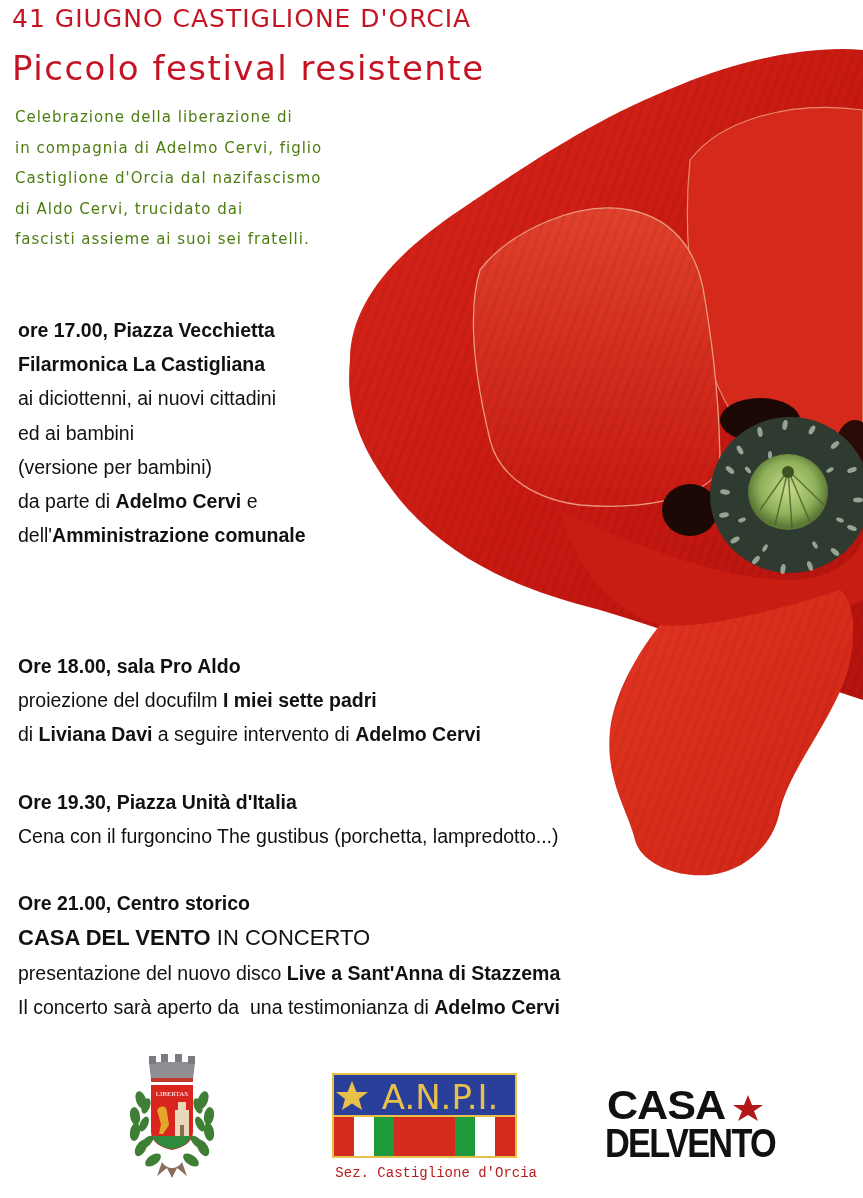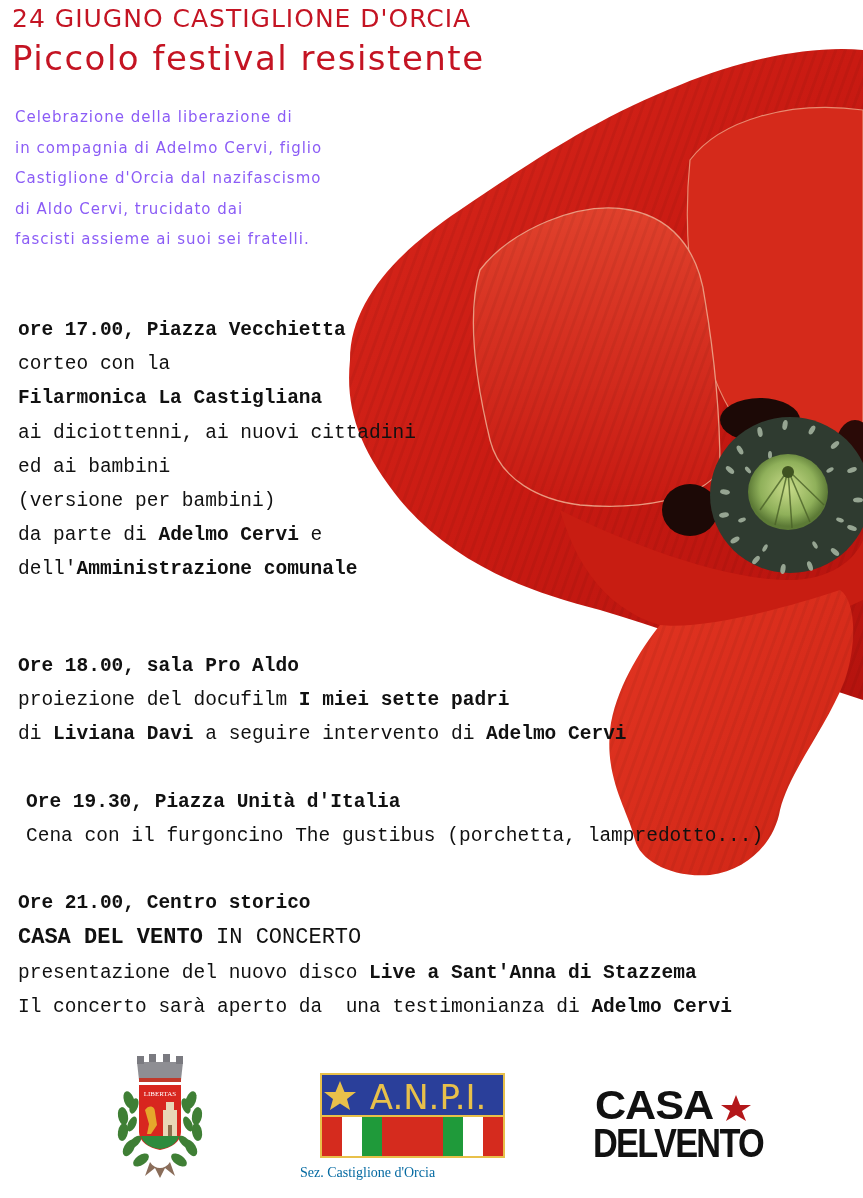--- a/index.html
+++ b/index.html
@@ -10,41 +10,41 @@
 
     .header { position: absolute; left: 12px; top: 2px; z-index: 2; }
     .date-line {
       font-family: "DejaVu Sans", sans-serif;
       font-size: 25px; letter-spacing: 1px; color: #c41423; line-height: 34px;
       font-weight: normal; white-space: nowrap;
     }
     .title {
       font-family: "DejaVu Sans", sans-serif;
       font-size: 34px; letter-spacing: 1.5px; color: #c41423; line-height: 44px;
-      margin-top: 0; white-space: nowrap;
+      margin-top: 10px; white-space: nowrap;
     }
 
     .intro {
       position: absolute; left: 15px; top: 102px; width: 380px; z-index: 2;
       font-family: "DejaVu Sans", sans-serif; font-size: 15px; letter-spacing: 1px;
-      line-height: 30.5px; color: #8b5cf6;
+      line-height: 30.5px; color: #4d7c0f;
     }
     .intro div { white-space: nowrap; }
 
-    .schedule { position: absolute; left: 18px; z-index: 2; font-family: Liberation Mono, monospace; color: #111; }
+    .schedule { position: absolute; left: 18px; z-index: 2; font-family: Liberation Sans, sans-serif; color: #111; }
     .ev-line { font-size: 19.5px; line-height: 34.2px; white-space: nowrap; }
     .b { font-weight: bold; }
     .big { font-size: 22px; line-height: 36px; }
 
-    .logos { position: absolute; left: 0; top: 1045px; width: 757px; height: 150px; z-index: 2; }
+    .logos { position: absolute; left: 12px; top: 1045px; width: 757px; height: 150px; z-index: 2; }
     .logo-comune { position: absolute; left: 105px; top: 5px; width: 110px; height: 135px; }
     .logo-anpi { position: absolute; left: 320px; top: 28px; width: 185px; height: 85px; }
     .anpi-caption {
-      position: absolute; left: 300px; top: 120px; width: 225px; text-align: left;
-      font-family: Liberation Serif, serif; font-size: 14px; color: #0369a1;
+      position: absolute; left: 300px; top: 120px; width: 225px; text-align: right;
+      font-family: Liberation Mono, monospace; font-size: 14px; color: #b91c1c;
     }
     .logo-cdv { position: absolute; left: 590px; top: 38px; width: 185px; height: 80px; }
   </style>
 </head>
 <body>
 
 <svg class="poppy" viewBox="0 0 863 1198" xmlns="http://www.w3.org/2000/svg">
   <defs>
     <linearGradient id="gBack" x1="0" y1="0" x2="1" y2="1">
       <stop offset="0" stop-color="#d9281c"></stop>
@@ -168,50 +168,49 @@
            C 700 630, 780 610, 840 590
            C 855 600, 858 640, 845 680
            C 825 730, 790 770, 780 810
            C 775 840, 750 870, 710 875
            C 670 878, 640 860, 635 840
            C 628 810, 605 780, 610 730
            C 615 690, 640 650, 660 625 Z" fill="url(#stripes)"></path>
 </svg>
 
 <div class="header">
-  <div class="date-line">24 GIUGNO CASTIGLIONE D'ORCIA</div>
+  <div class="date-line">41 GIUGNO CASTIGLIONE D'ORCIA</div>
   <div class="title">Piccolo festival resistente</div>
 </div>
 
 <div class="intro">
   <div>Celebrazione della liberazione di</div>
   <div>in compagnia di Adelmo Cervi, figlio</div>
   <div>Castiglione d'Orcia dal nazifascismo</div>
   <div>di Aldo Cervi, trucidato dai</div>
   <div>fascisti assieme ai suoi sei fratelli.</div>
 </div>
 
 <div class="schedule" style="top:313px;">
   <div class="ev-line b">ore 17.00, Piazza Vecchietta</div>
-  <div class="ev-line">corteo con la</div>
   <div class="ev-line b">Filarmonica La Castigliana</div>
   <div class="ev-line">ai diciottenni, ai nuovi cittadini</div>
   <div class="ev-line">ed ai bambini</div>
   <div class="ev-line">(versione per bambini)</div>
   <div class="ev-line"><span>da parte di </span><span class="b">Adelmo Cervi</span><span> e</span></div>
   <div class="ev-line"><span>dell'</span><span class="b">Amministrazione comunale</span></div>
 </div>
 
 <div class="schedule" style="top:649px;">
   <div class="ev-line b">Ore 18.00, sala Pro Aldo</div>
   <div class="ev-line"><span>proiezione del docufilm </span><span class="b">I miei sette padri</span></div>
   <div class="ev-line"><span>di </span><span class="b">Liviana Davi</span><span> a seguire intervento di </span><span class="b">Adelmo Cervi</span></div>
 </div>
 
-<div class="schedule" style="top:785px;margin-left:8px;">
+<div class="schedule" style="top:785px;">
   <div class="ev-line b">Ore 19.30, Piazza Unità d'Italia</div>
   <div class="ev-line">Cena con il furgoncino The gustibus (porchetta, lampredotto...)</div>
 </div>
 
 <div class="schedule" style="top:886px;">
   <div class="ev-line b">Ore 21.00, Centro storico</div>
   <div class="ev-line big"><span class="b">CASA DEL VENTO</span><span> IN CONCERTO</span></div>
   <div class="ev-line"><span>presentazione del nuovo disco </span><span class="b">Live a Sant'Anna di Stazzema</span></div>
   <div class="ev-line"><span style="white-space:pre;">Il concerto sarà aperto da  una testimonianza di </span><span class="b">Adelmo Cervi</span></div>
 </div>

